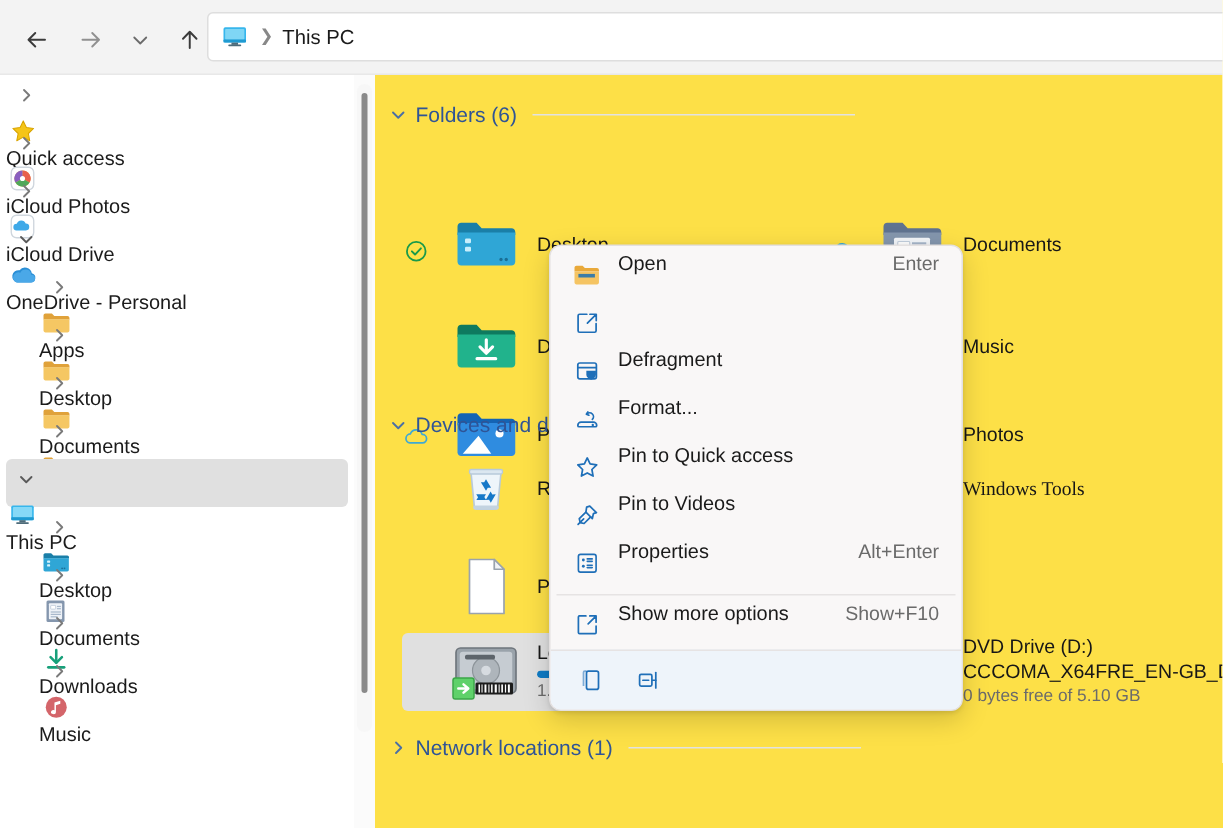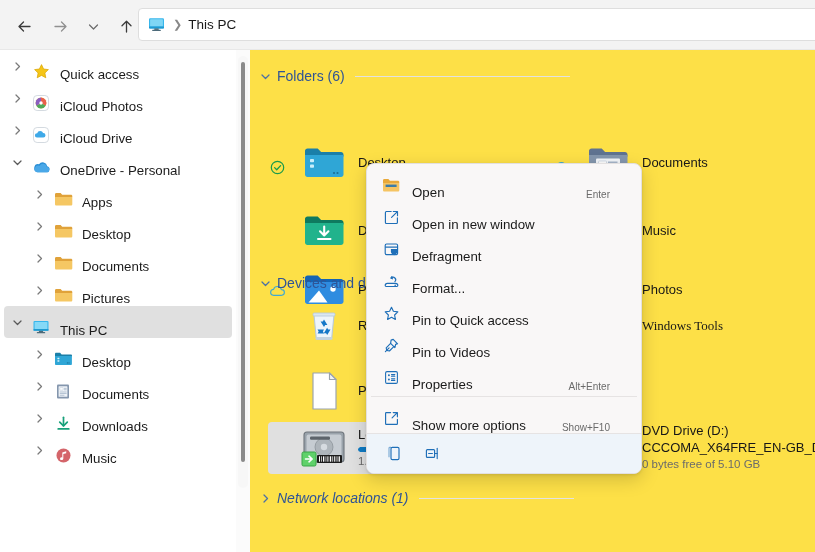--- a/index.html
+++ b/index.html
@@ -58,26 +58,27 @@
   
   #navpane {
     position: absolute; left: 0; top: 50px;
     width: 236px; height: 502px;
     background: #ffffff;
     overflow: hidden;
   }
   .navrow {
     position: relative;
     height: 32px;
-    display: flex; align-items: flex-end;
+    display: flex; align-items: flex-start;
     font-size: 13.3px;
     color: #1b1b1b;
     cursor: default;
     border-radius: 4px;
     margin: 0 4px;
+    flex-direction: column;
   }
   .navrow.selected { background: #e0e0e0; }
   .navrow .twisty {
     width: 26px; height: 32px;
     display: flex; align-items: center; justify-content: center;
     color: #5a5a5a;
     flex: 0 0 26px;
   }
   .navrow .twisty svg { display:block; }
   .navrow .nicon {
@@ -172,38 +173,38 @@
     background: #f9f7f7;
     border: 1px solid #e3e0e0;
     border-radius: 8px;
     box-shadow: 0 6px 18px rgba(0,0,0,0.17), 0 1px 3px rgba(0,0,0,0.10);
     padding: 4px 3px 3px 3px;
     overflow: hidden;
   }
   .mi {
     position: relative;
     height: 32px;
-    display: flex; align-items: flex-end;
+    display: flex; align-items: flex-start;
     border-radius: 4px;
     margin: 0 2px;
     cursor: default;
   }
   .mi .micon {
     width: 30px; height: 30px;
     display:flex; align-items:center; justify-content:center;
     flex: 0 0 30px;
     margin-left: 4px;
   }
   .mi .mlabel {
     font-size: 13.3px; color: #1a1a1a;
     margin-left: 6px; white-space: nowrap;
   }
   .mi .maccel {
-    position: absolute; right: 26px;
-    font-size: 10px; color: #6a6a6a;
+    position: absolute; right: 10px;
+    font-size: 13px; color: #6a6a6a;
   }
   .msep {
     height: 1px; background: #e6e3e3;
     margin: 4px 1px;
   }
   #ctxmenu .iconrow {
     height: 40px;
     display: flex; align-items: center;
     background: #eef4fa;
     margin: 0 -3px -3px -3px;
@@ -675,21 +676,21 @@
           <ellipse cx="22" cy="12" rx="3" ry="2" fill="#b9c0c7"></ellipse>
         </svg>
       </div>
       <div class="tlabels">
         <span class="tname">DVD Drive (D:)</span>
         <span class="tname">CCCOMA_X64FRE_EN-GB_DV9</span>
         <span class="tsub">0 bytes free of 5.10 GB</span>
       </div>
     </div>
 
-    <div class="grouphdr" style="left:10px; top:440px;font-style:italic;">
+    <div class="grouphdr" style="left:10px; top:440px;">
       <span class="gchev">
         <svg width="11" height="11" viewBox="0 0 11 11" fill="none" stroke="#4a6fa5" stroke-width="1.25" stroke-linecap="round" stroke-linejoin="round">
             <path d="M4 2 7.5 5.5 4 9"></path>
           </svg>
       </span>
       <span>Network locations (1)</span>
       <span class="grule" style="width:155px;"></span>
     </div>
 
   </div>
@@ -708,21 +709,20 @@
       <span class="maccel">Enter</span>
     </div>
 
     <div class="mi">
       <span class="micon">
         <svg width="17" height="17" viewBox="0 0 17 17" fill="none" stroke="#1f6fb8" stroke-width="1.15" stroke-linecap="round" stroke-linejoin="round">
           <path d="M8.2 2.5H3.4c-.6 0-1 .5-1 1v10c0 .6.4 1 1 1h10c.6 0 1-.4 1-1V8.7"></path>
           <path d="M10.3 2.5h4.2v4.2M14.4 2.6 8.6 8.4"></path>
         </svg>
       </span>
-      <span class="mlabel">Open in new window</span>
       <span class="maccel"></span>
     </div>
 
     <div class="mi">
       <span class="micon">
         <svg width="17" height="17" viewBox="0 0 17 17" fill="none">
           <rect x="2.2" y="3" width="12.4" height="10.6" rx="1.4" stroke="#1f6fb8" stroke-width="1.15"></rect>
           <path d="M2.2 6.1h12.4" stroke="#1f6fb8" stroke-width="1.15"></path>
           <path d="M11.1 8.1c1.8 0 3.2 0 3.2 0v2.7c0 1.7-1.6 2.6-3.2 3.4-1.6-.8-3.2-1.7-3.2-3.4V8.1z" fill="#1f6fb8"></path>
         </svg>

